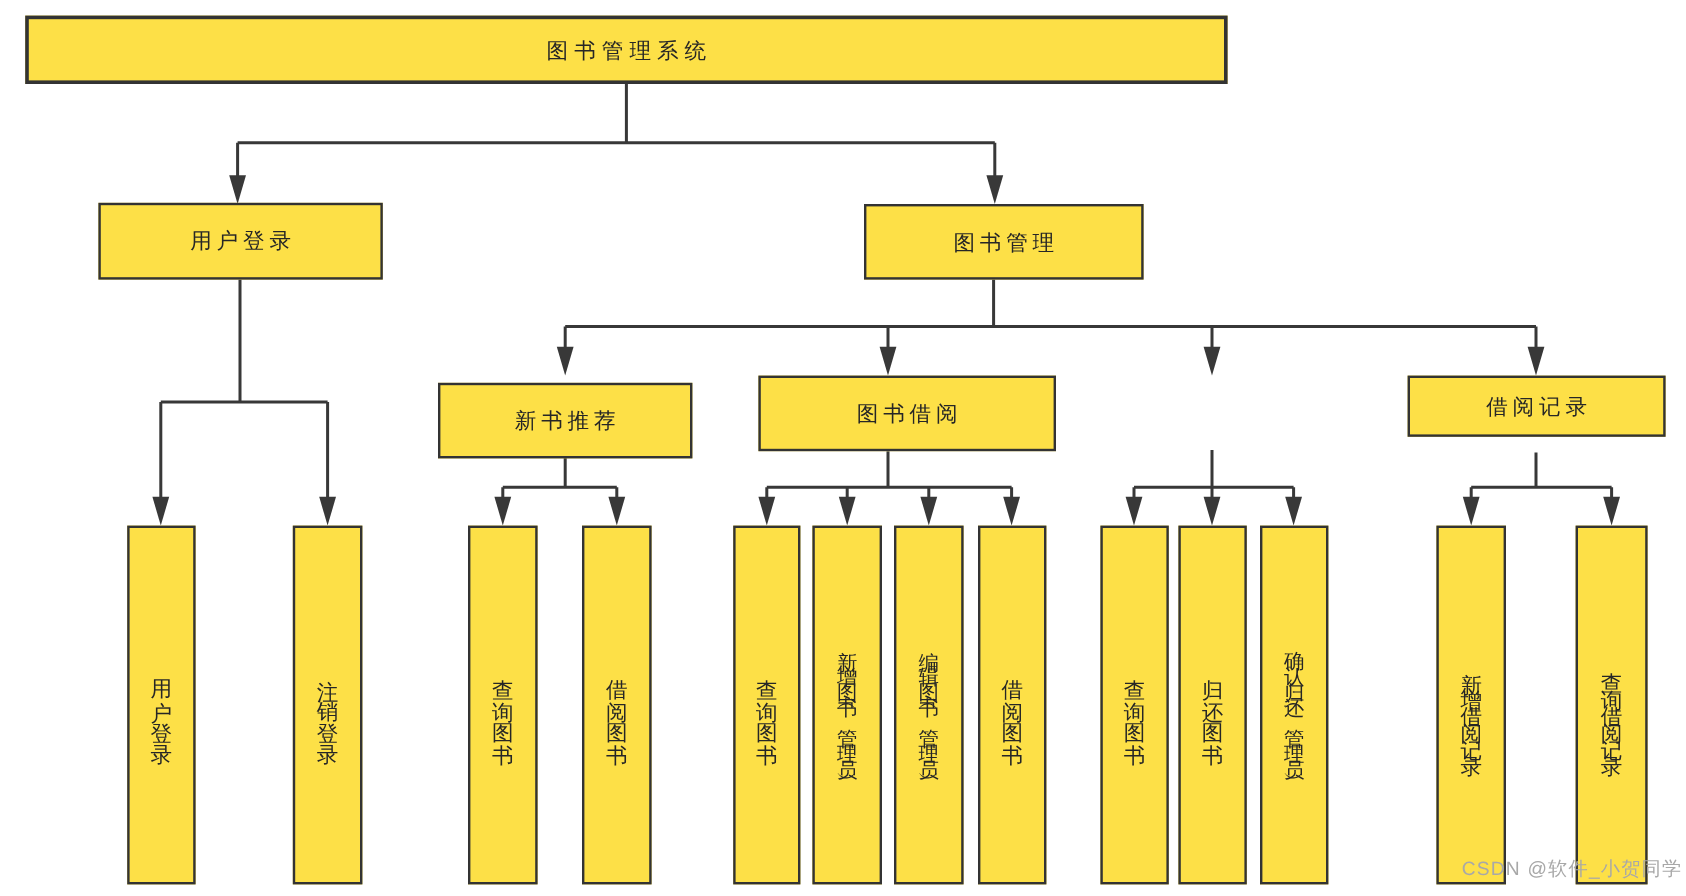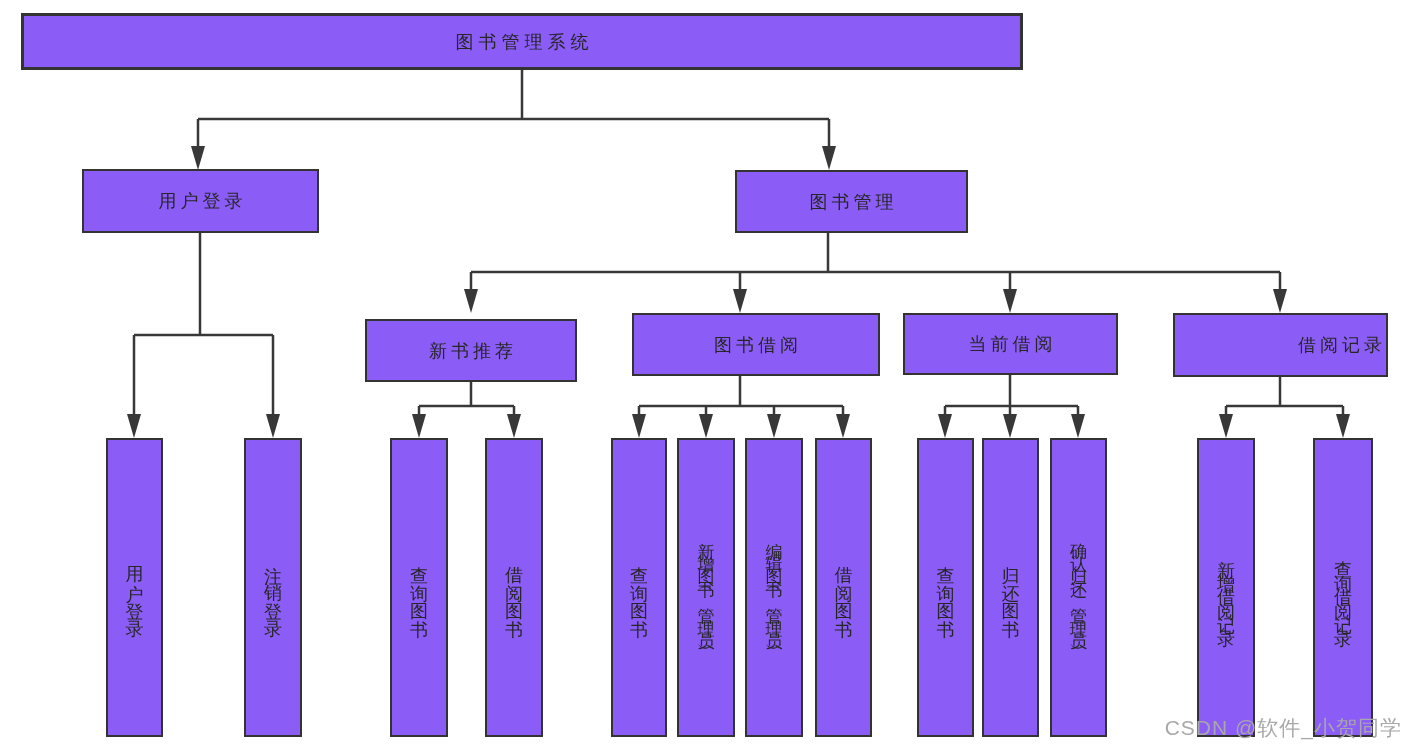--- a/index.html
+++ b/index.html
@@ -6,43 +6,43 @@
   #canvas{
     position:relative;
     width:1405px;height:747px;
     background:#ffffff;
     font-family:"Liberation Sans", sans-serif;
     overflow:hidden;
   }
   #connectors{position:absolute;left:0;top:0;z-index:1;}
   .box{
     position:absolute;
-    background:#8b5cf6;
+    background:#fde047;
     border:2.5px solid #333333;
     box-sizing:border-box;
     display:flex;
     align-items:center;
     justify-content:center;
     color:#262626;
     z-index:2;
   }
   .hlabel{
     font-size:18px;
     letter-spacing:4px;
     text-indent:4px;
     white-space:nowrap;
   }
   #n-root{left:21px;top:13px;width:1002px;height:57px;border-width:3px;}
   #n-root .hlabel{letter-spacing:5px;text-indent:5px;}
   #n-user-login{left:82px;top:169px;width:237px;height:64px;}
-  #n-book-mgmt{left:735px;top:170px;width:233px;height:63px;}
+  #n-book-mgmt{left:720px;top:170px;width:233px;height:63px;}
   #n-new-book{left:365px;top:319px;width:212px;height:63px;}
   #n-book-borrow{left:632px;top:313px;width:248px;height:63px;}
   #n-current-borrow{left:903px;top:313px;width:215px;height:62px;}
-  #n-borrow-record{left:1173px;top:313px;width:215px;height:64px;justify-content:flex-end;}
+  #n-borrow-record{left:1173px;top:313px;width:215px;height:51px;}
   .leaf{top:438px;height:299px;}
   .vlabel{
     writing-mode:vertical-rl;
     font-size:18px;
     line-height:1;
     white-space:nowrap;
   }
   .v4{letter-spacing:18px;}
   .v6{letter-spacing:14px;}
   .v9{font-size:17px;letter-spacing:13px;}
@@ -55,21 +55,21 @@
   #l-bb-edit{left:745px;width:58px;}
   #l-bb-borrow{left:815px;width:57px;}
   #l-cb-query{left:917px;width:57px;}
   #l-cb-return{left:982px;width:57px;}
   #l-cb-confirm{left:1050px;width:57px;}
   #l-br-add{left:1197px;width:58px;}
   #l-br-query{left:1313px;width:60px;}
   #watermark{
     position:absolute;
     right:3px;top:714px;
-    font-size:21px;
+    font-size:16px;
     color:#a8a8a8;
     letter-spacing:1px;
     z-index:5;
     white-space:nowrap;
   }
 </style>
 </head>
 <body>
 
 <div id="canvas">
@@ -127,23 +127,20 @@
   <div class="box" id="n-book-mgmt">
     <span class="hlabel">图书管理</span>
   </div>
 
   <div class="box" id="n-new-book">
     <span class="hlabel">新书推荐</span>
   </div>
   <div class="box" id="n-book-borrow">
     <span class="hlabel">图书借阅</span>
   </div>
-  <div class="box" id="n-current-borrow">
-    <span class="hlabel">当前借阅</span>
-  </div>
   <div class="box" id="n-borrow-record">
     <span class="hlabel">借阅记录</span>
   </div>
 
   <div class="box leaf" id="l-user-login">
     <span class="vlabel v4">用户登录</span>
   </div>
   <div class="box leaf" id="l-logout">
     <span class="vlabel v4">注销登录</span>
   </div>

